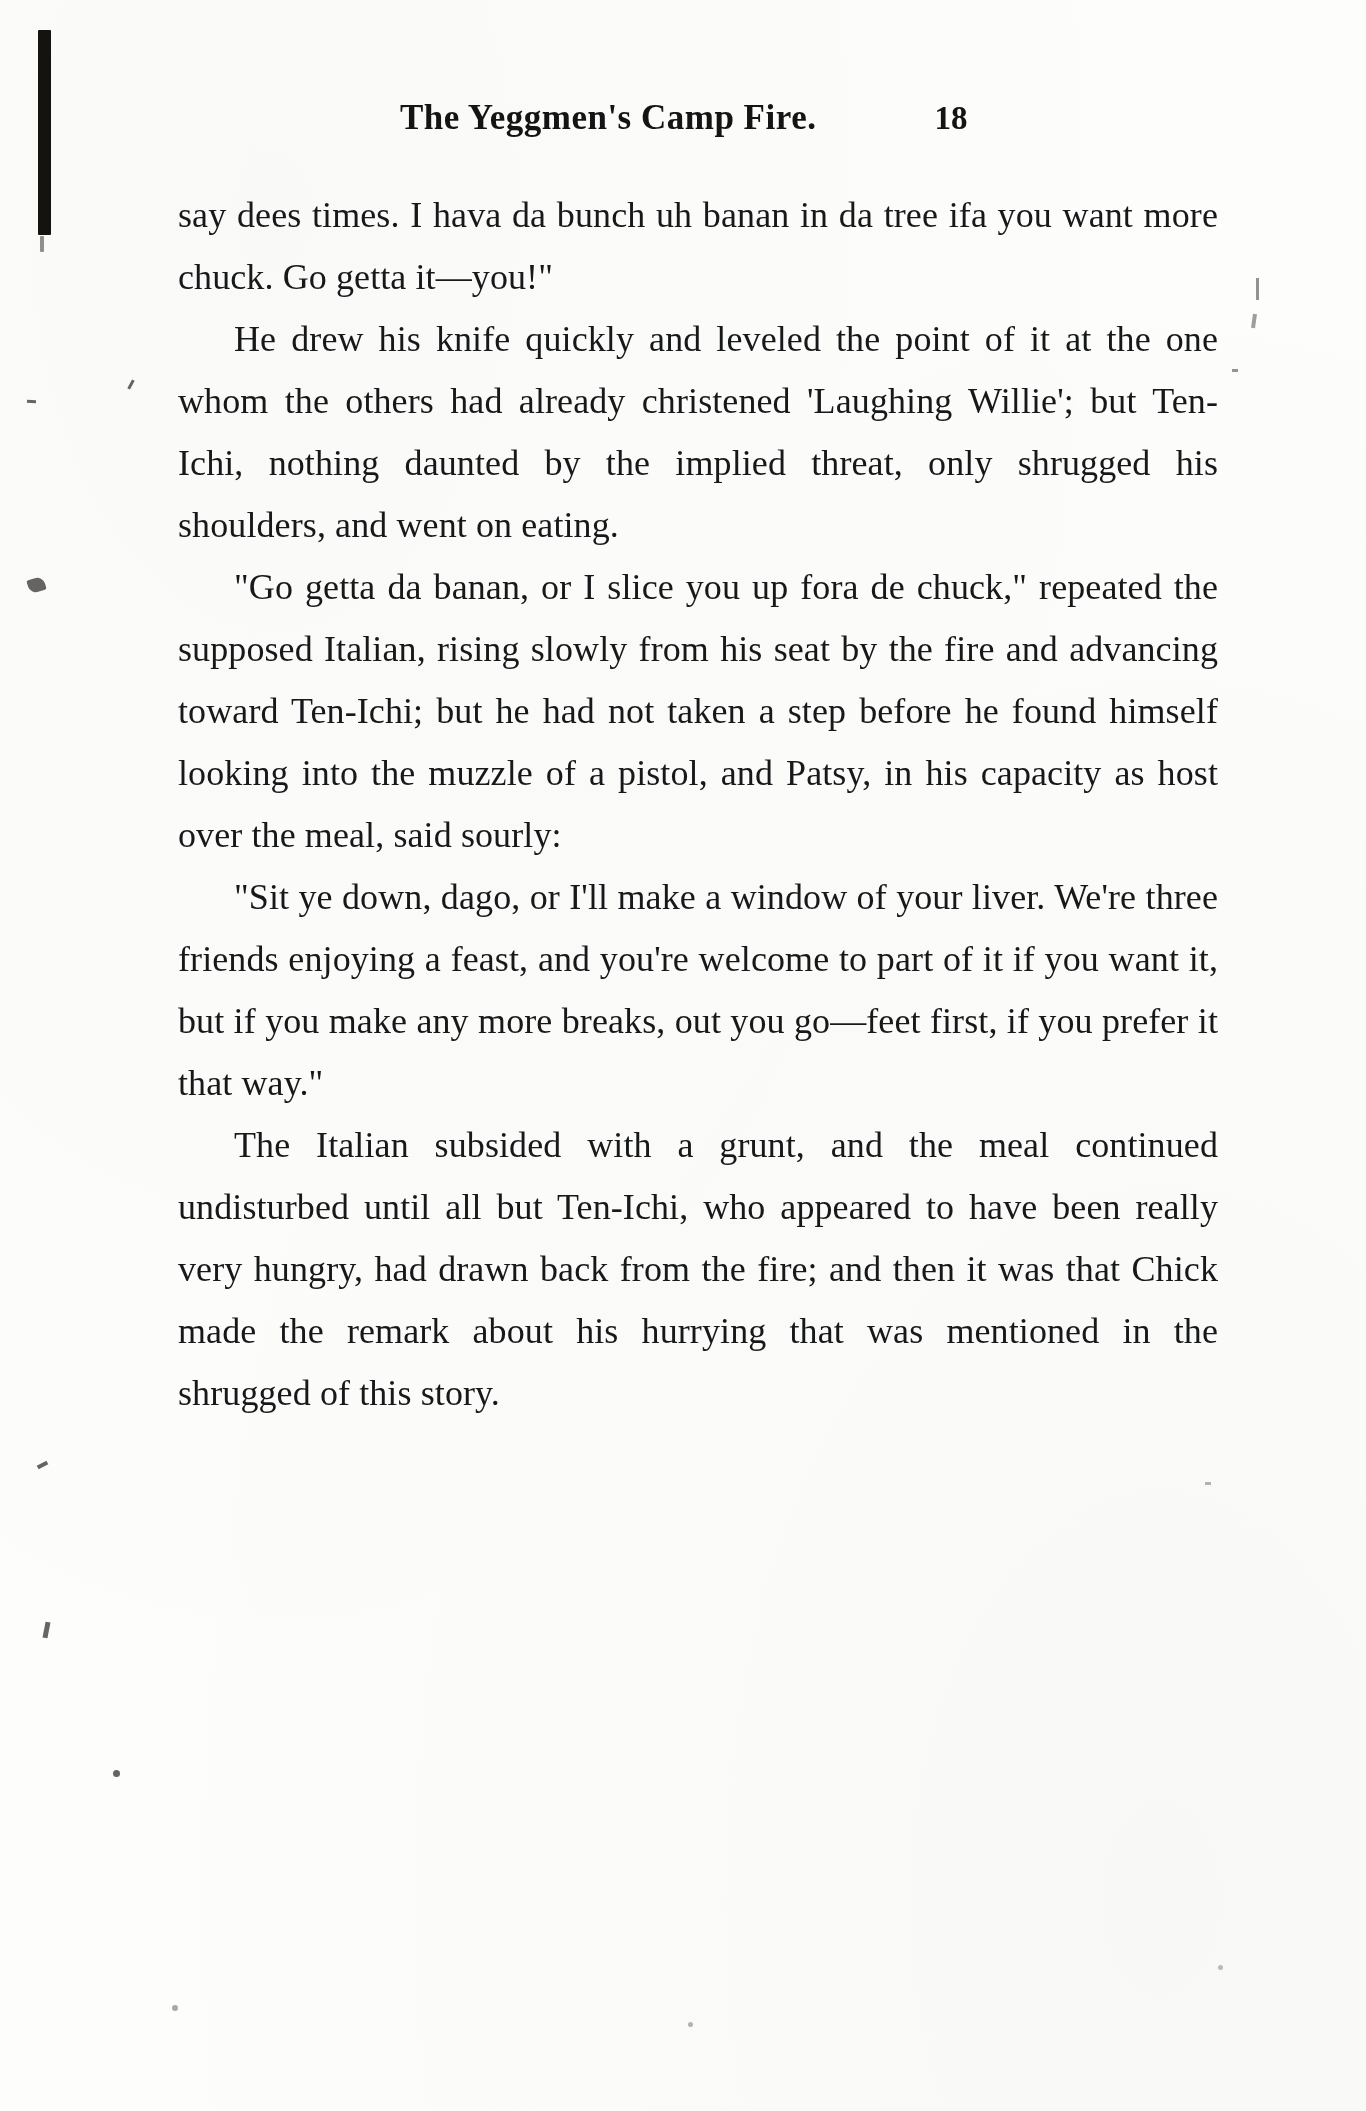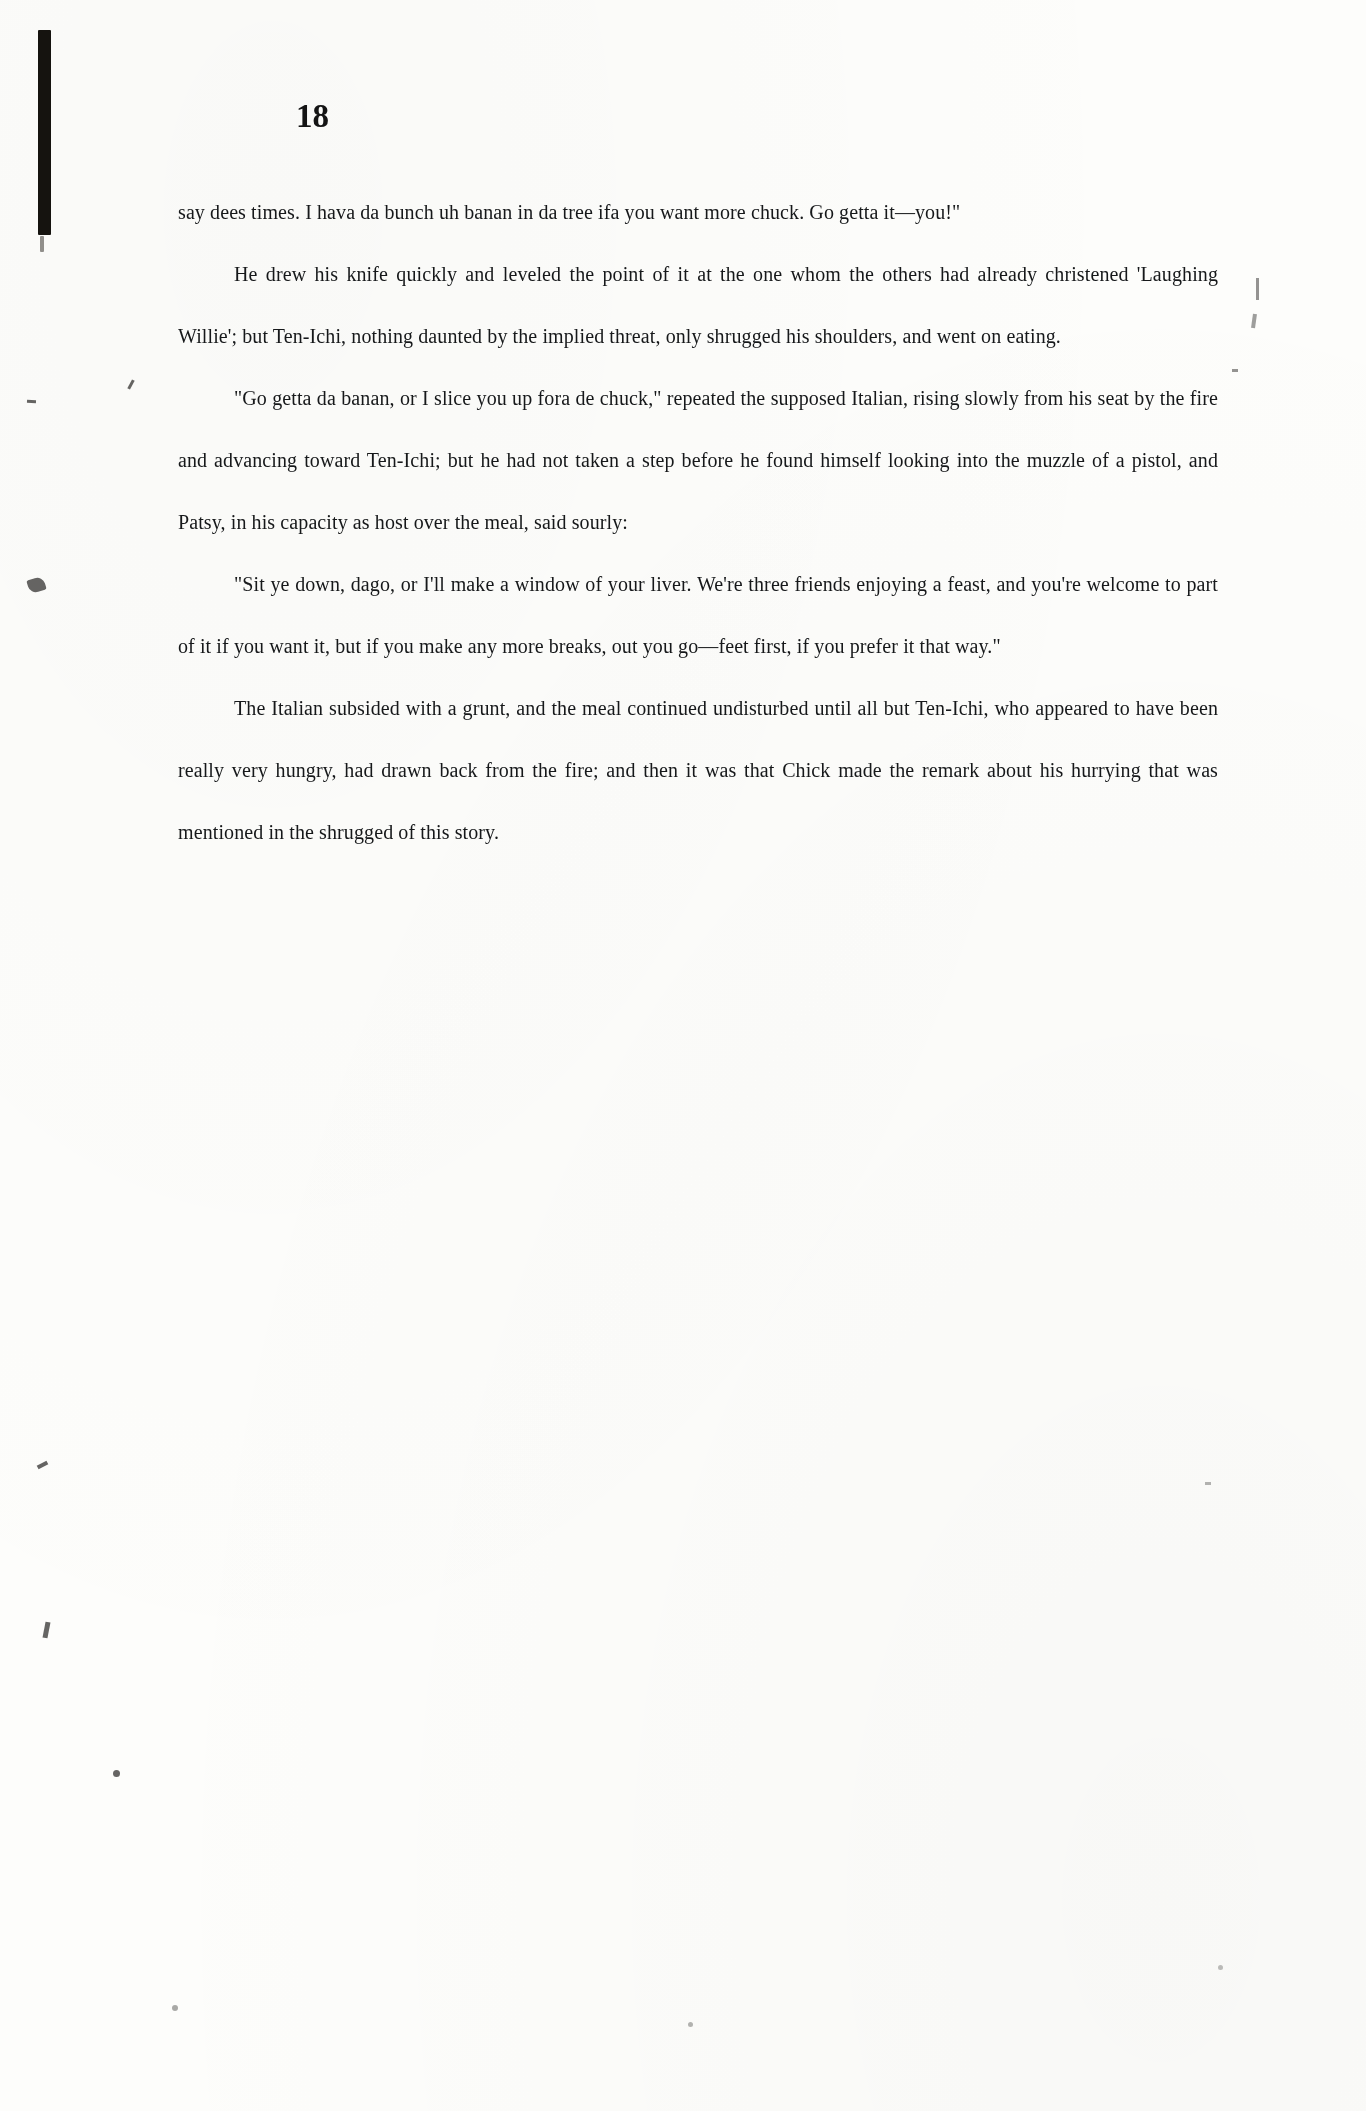--- a/index.html
+++ b/index.html
@@ -77,21 +77,21 @@
   }
   .page-number {
     margin-left: 118px;
     font-size: 33px;
     font-weight: 700;
     color: #141414;
   }
 
   .body-text {
     width: 1040px;
-    font-size: 20px;
+    font-size: 36px;
     line-height: 62px;
     text-align: justify;
     text-align-last: left;
     color: #16181a;
     letter-spacing: 0.1px;
   }
   .body-text p {
     margin: 0;
     text-indent: 56px;
   }
@@ -138,20 +138,21 @@
   <div class="mark m8"></div>
   <div class="mark m9"></div>
   <div class="mark m10"></div>
   <div class="mark m11"></div>
   <div class="mark m12"></div>
   <div class="mark m13"></div>
 
   <div class="content">
 
     <div class="running-head">
+      <div class="head-title">The Yeggmen's Camp Fire.</div>
       <div class="page-number">18</div>
     </div>
 
     <div class="body-text">
       <p class="no-indent">say dees times.  I hava da bunch uh banan in da tree ifa you want more chuck.   Go getta it—you!"</p>
       <p>He drew his knife quickly and leveled the point of it at the one whom the others had already christened 'Laughing Willie'; but Ten-Ichi, nothing daunted by the implied threat, only shrugged his shoulders, and went on eating.</p>
       <p>"Go getta da banan, or I slice you up fora de chuck," repeated the supposed Italian, rising slowly from his seat by the fire and advancing toward Ten-Ichi; but he had not taken a step before he found himself looking into the muzzle of a pistol, and Patsy, in his capacity as host over the meal, said sourly:</p>
       <p>"Sit ye down, dago, or I'll make a window of your liver.   We're three friends enjoying a feast, and you're welcome to part of it if you want it, but if you make any more breaks, out you go—feet first, if you prefer it that way."</p>
       <p>The Italian subsided with a grunt, and the meal continued undisturbed until all but Ten-Ichi, who appeared to have been really very hungry, had drawn back from the fire; and then it was that Chick made the remark about his hurrying that was mentioned in the shrugged of this story.</p>
     </div>

